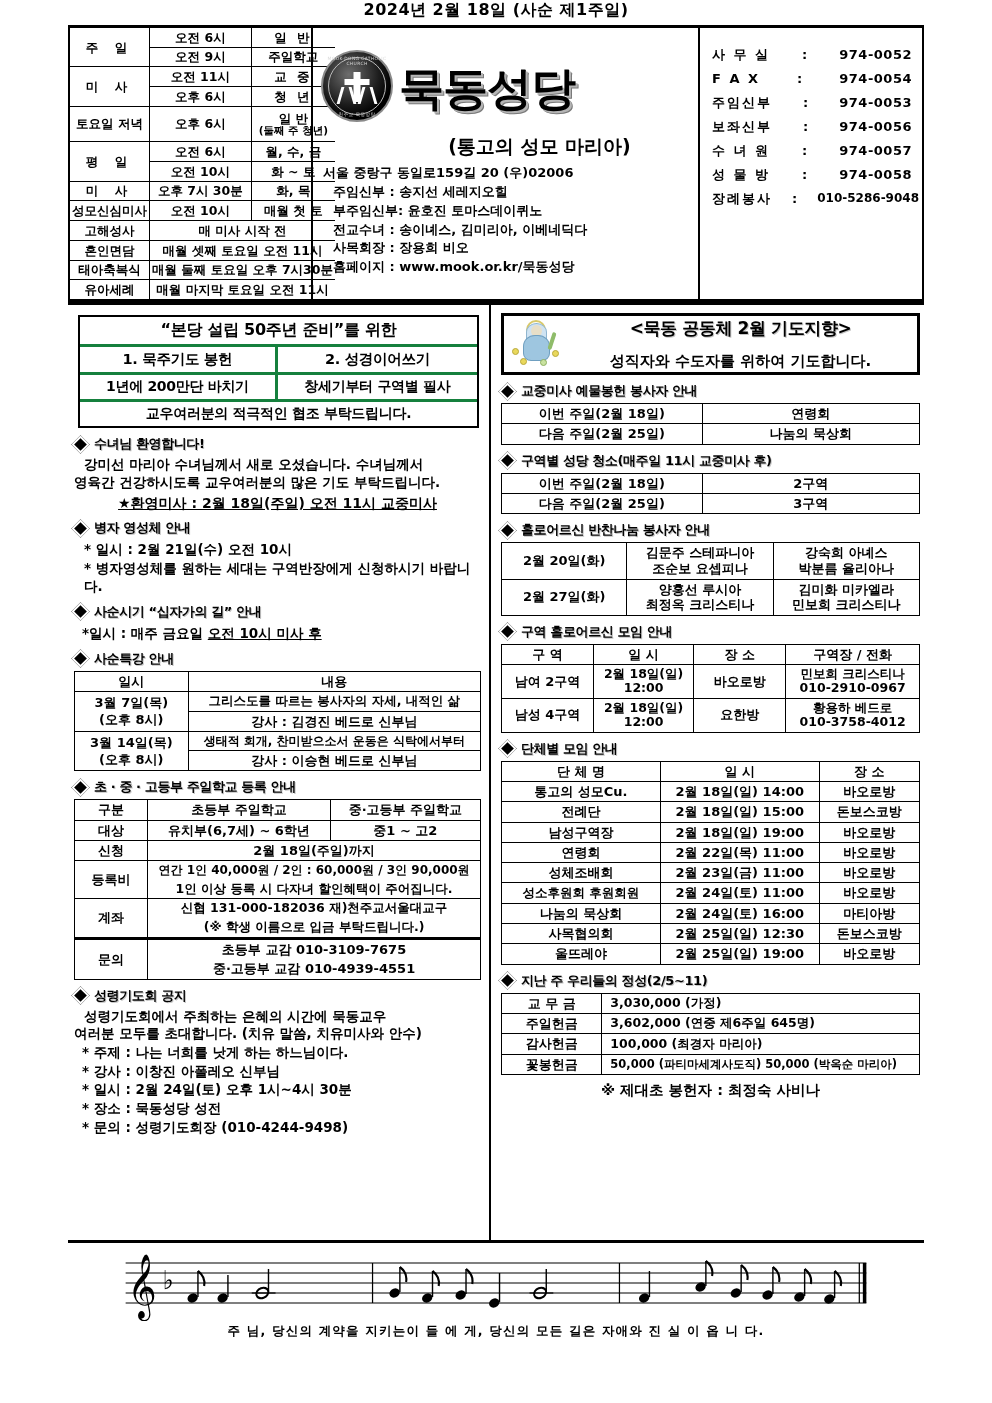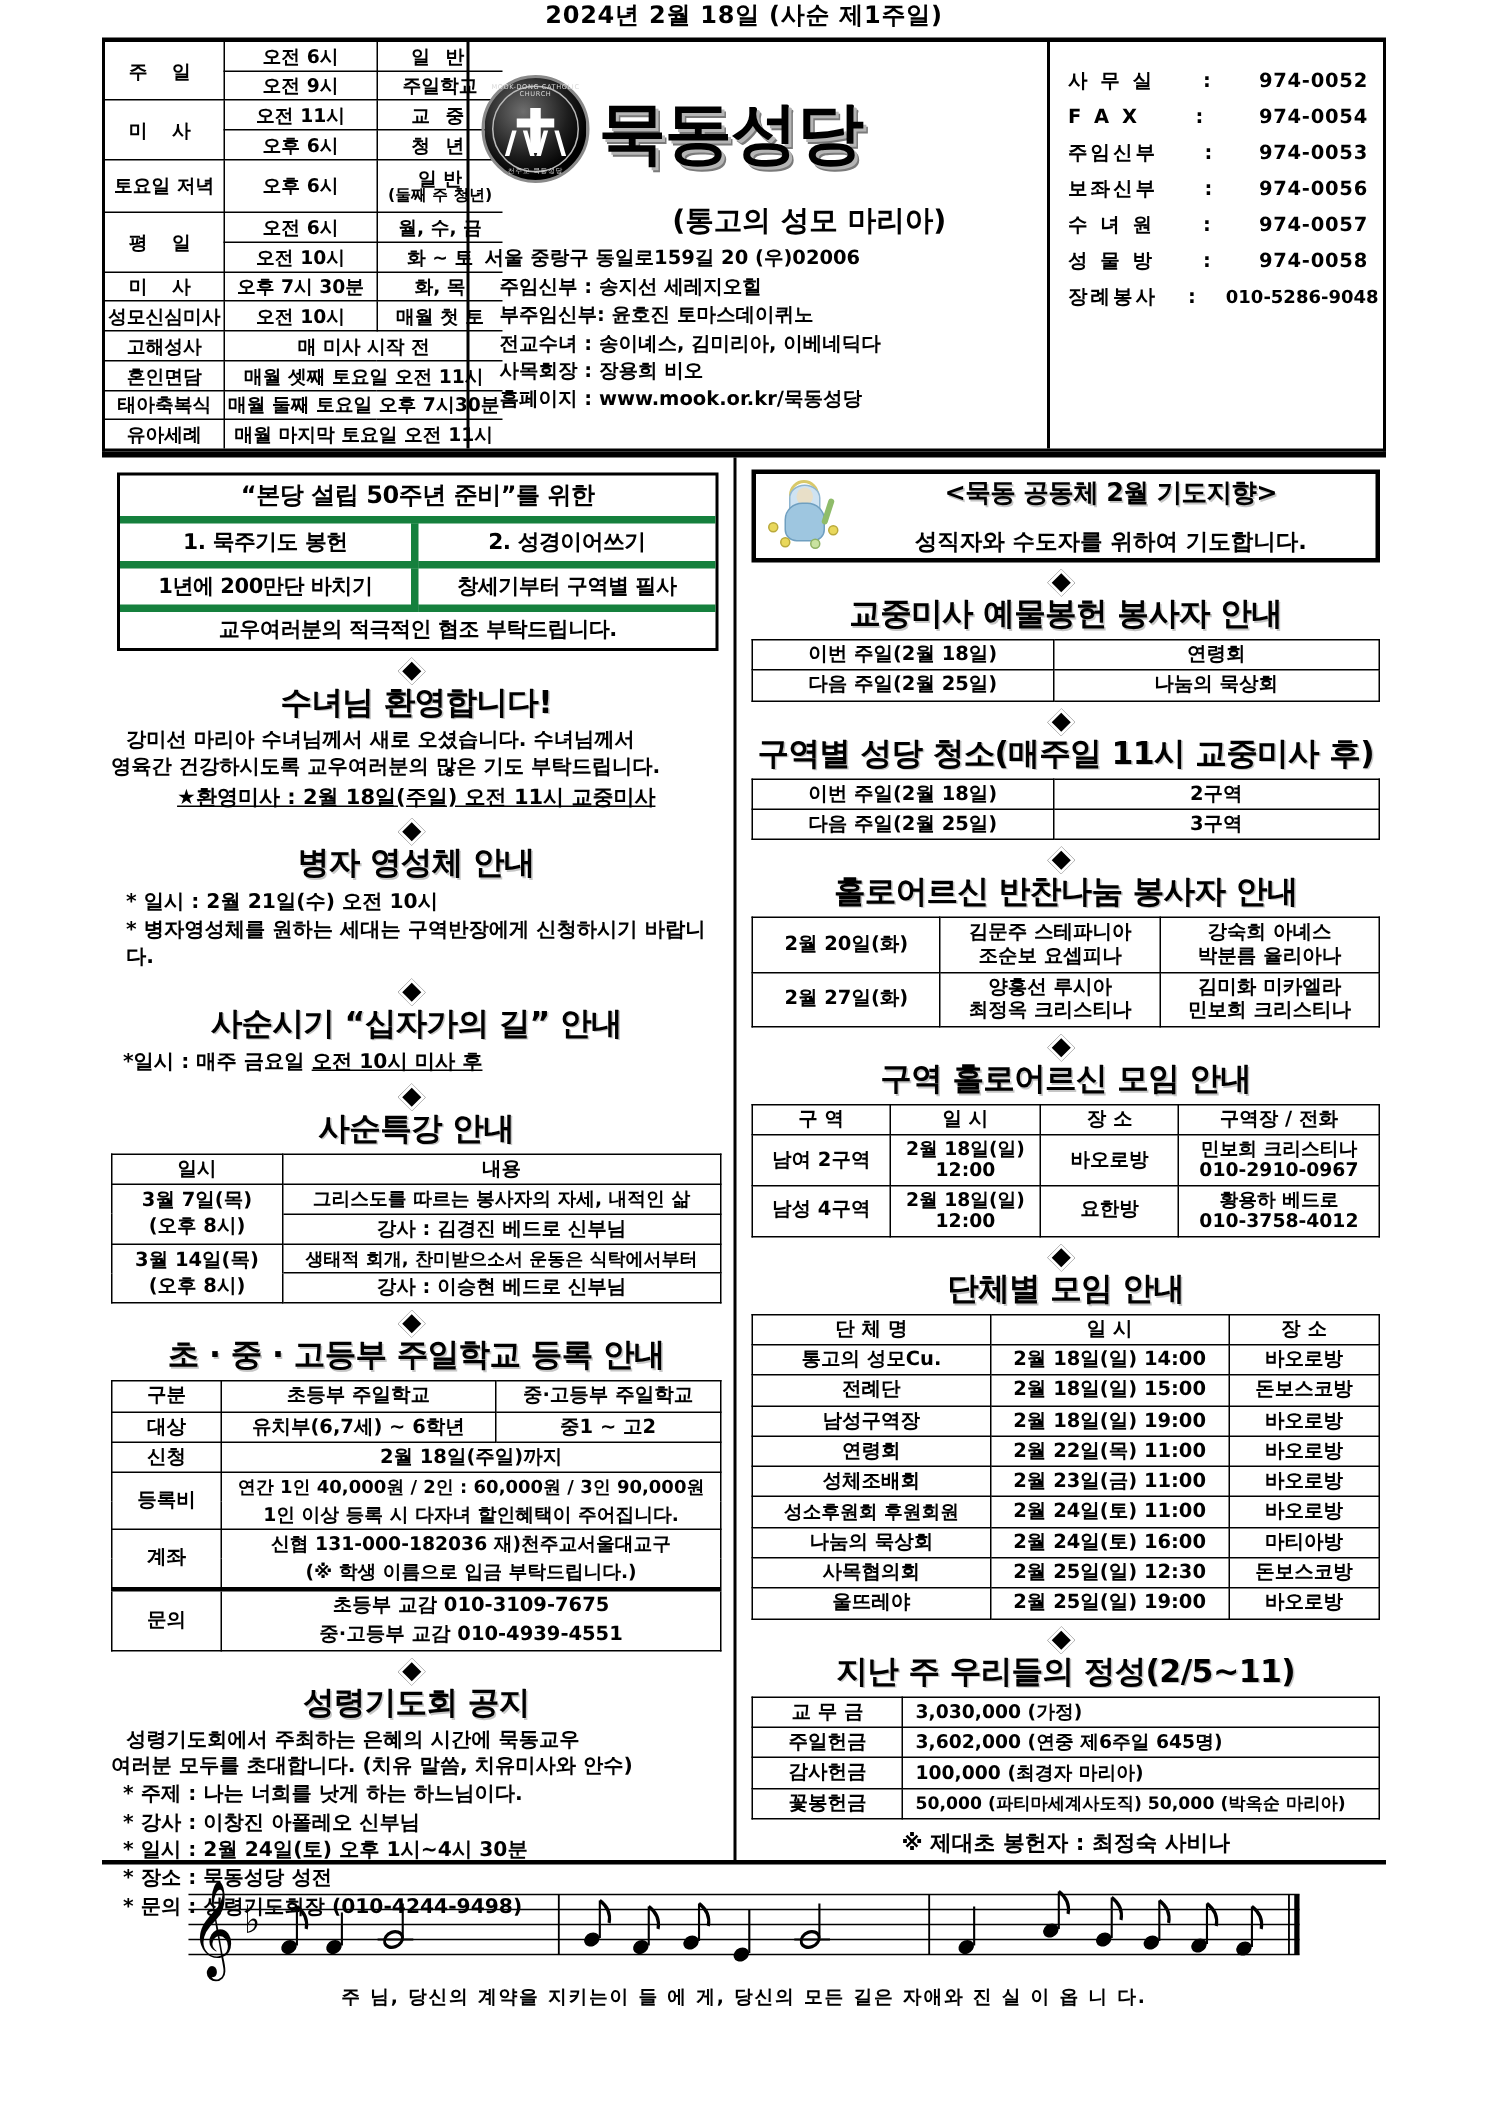--- a/index.html
+++ b/index.html
@@ -149,25 +149,24 @@
     height: 935px;
     position: relative;
   }
   .col-left  { width: 421px; padding: 6px 8px 0 6px; }
   .col-div   { width: 0; border-left: 2px solid #000; }
   .col-right { flex: 1; padding: 6px 4px 0 10px; }
 
   
   .sec {
     display: flex; align-items: center;
-    font-size: 21px; font-weight: 900;
+    font-size: 13px; font-weight: 900;
     margin: 7px 0 3px 0;
     letter-spacing: -0.4px;
     text-shadow: 1px 1px 0 #c6c6c6;
-    flex-direction: column;
   }
   .dia {
     width: 13px; height: 13px; background: #000;
     transform: rotate(45deg);
     margin-right: 7px;
     flex: 0 0 auto;
     box-shadow: inset 0 0 0 2px #fff, inset 0 0 0 4px #000;
   }
   .para { font-size: 13.5px; line-height: 1.32; font-weight: 600; }
   .para.indent { text-indent: 10px; }
@@ -184,21 +183,21 @@
     text-align: center;
     padding: 2px 3px;
     line-height: 1.18;
   }
   table.bx th { font-weight: 700; }
 
   
   .anniv { border: 2px solid #000; margin: 4px 2px 4px 4px; }
   .anniv table { width: 100%; border-collapse: collapse; }
   .anniv td {
-    border: 5px solid #15803d; text-align: center;
+    border: 3px solid #15803d; text-align: center;
     font-size: 14.5px; font-weight: 800; padding: 3px 2px;
     letter-spacing: -0.3px;
   }
   .anniv tr:first-child td { border-top: none; font-size: 16px; }
   .anniv tr:last-child td { border-bottom: none; }
   .anniv td.edgeL { border-left: none; }
   .anniv td.edgeR { border-right: none; }
   .anniv td.v { font-size: 14px; font-weight: 700; }
 
   

